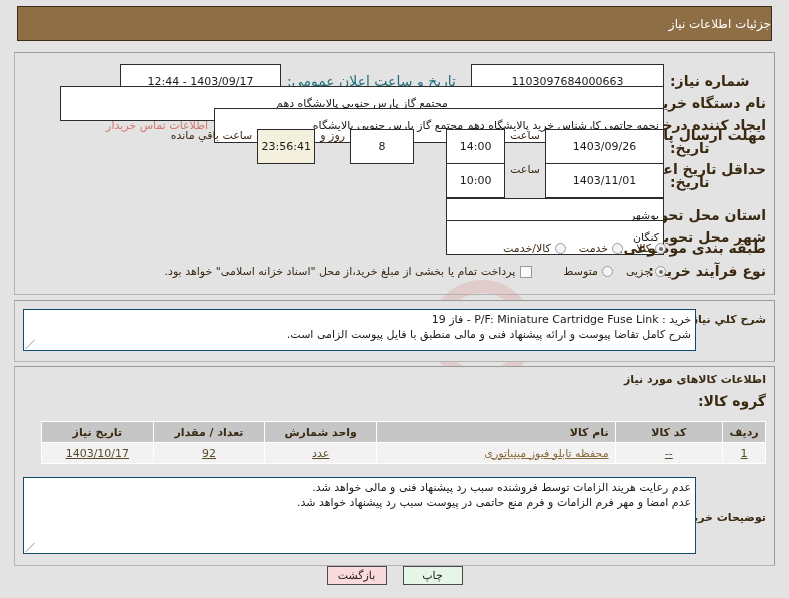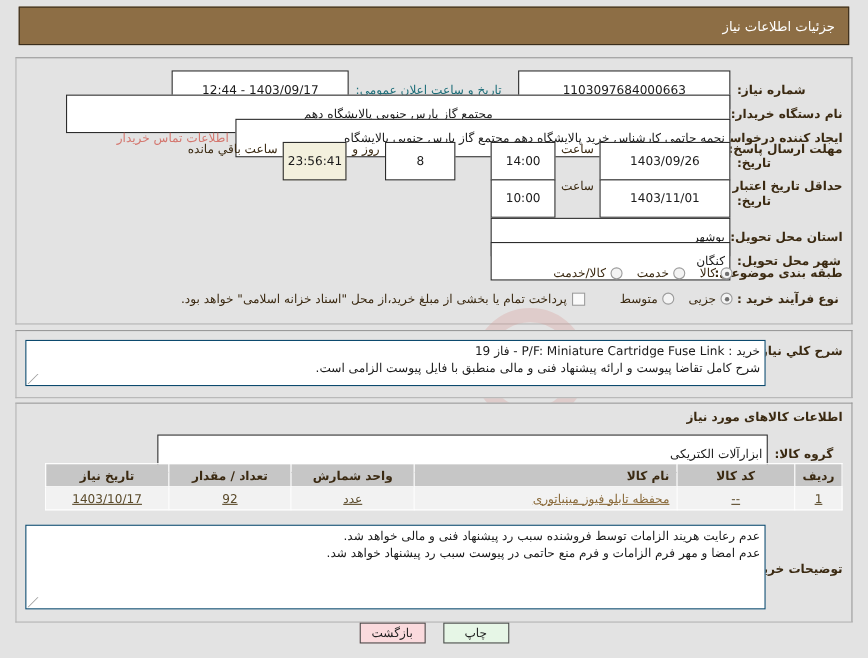--- a/index.html
+++ b/index.html
@@ -19,21 +19,20 @@
     position: absolute;
     right: 17px; top: 6px;
     width: 755px; height: 35px;
     background: #8d6e45;
     border: 1px solid #3a2d1c;
     color: #ffffff;
     font-size: 12px;
     display: flex;
     align-items: center;
     justify-content: flex-start;
-    padding-right: 12px;
   }
 
   
   .panel {
     position: absolute;
     background: #e3e3e3;
     border: 1px solid #b4b4b4;
     border-top-color: #9a9a9a;
     border-right-color: #9a9a9a;
   }
@@ -43,21 +42,21 @@
 
   
   .row {
     position: absolute;
     display: flex;
     align-items: center;
     flex-direction: row;
     white-space: nowrap;
   }
   .lbl {
-    font-size: 11px;
+    font-size: 14px;
     color: #3b2a12;
     text-align: left;
     line-height: 13px;
     font-weight: bold;
   }
   .lbl.teal  { color: #1f6f7a; font-weight: normal;}
 
   .fld {
     border: 1px solid #2c2c2c;
     background: #ffffff;
@@ -331,21 +330,20 @@
       <span class="resize"></span>
     </div>
   </div>
 
   <div class="panel panel-goods">
 
     <span class="section-title" style="right:8px; top:6px;">اطلاعات کالاهای مورد نیاز</span>
 
     <div class="row" style="right:8px; top:28px;">
       <span class="lbl" style="width:62px;">گروه کالا:</span>
-      <div class="fld right" style="width:555px; margin-right:6px;">ابزارآلات الکتریکی</div>
     </div>
 
     <table class="tbl" style="right:8px; top:54px; width:725px;">
       <thead>
         <tr>
           <th style="width:34px;">ردیف</th>
           <th style="width:106px;">کد کالا</th>
           <th class="name" style="width:235px;">نام کالا</th>
           <th style="width:110px;">واحد شمارش</th>
           <th style="width:110px;">تعداد / مقدار</th>

